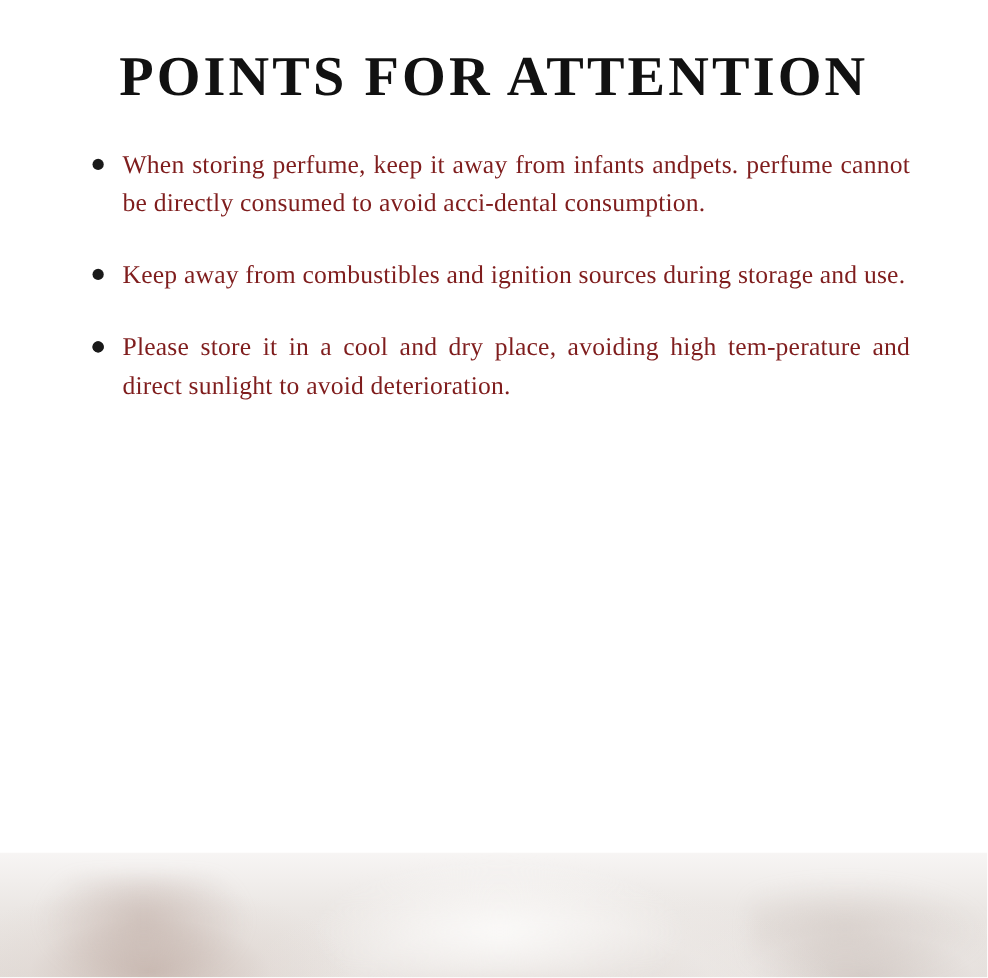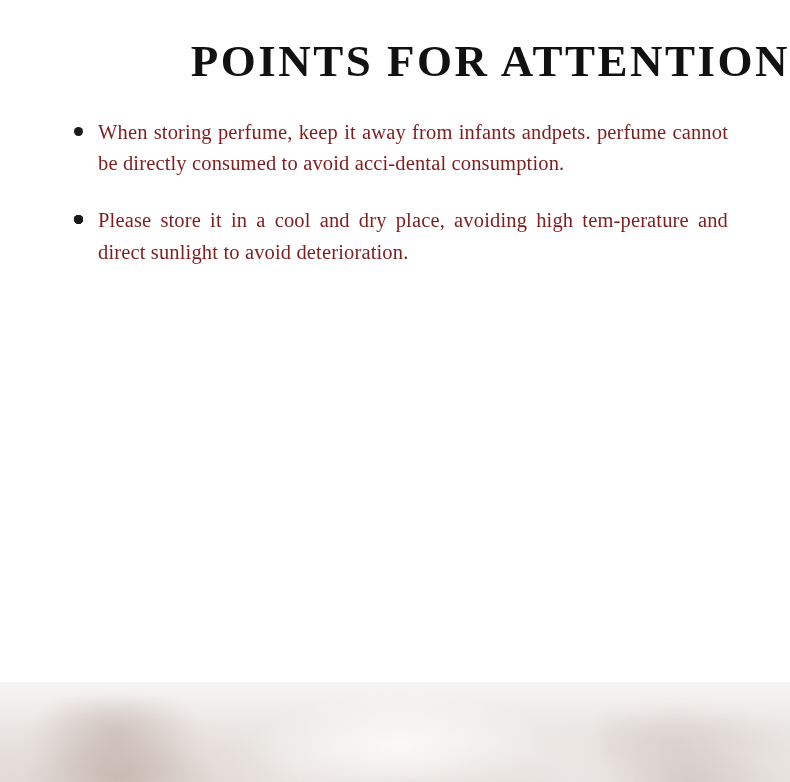--- a/index.html
+++ b/index.html
@@ -17,21 +17,21 @@
     position: relative;
     width: 790px;
     height: 782px;
     background: #ffffff;
   }
   .title {
     font-family: "Liberation Serif", serif;
     font-weight: bold;
     font-size: 45px;
     letter-spacing: 2.5px;
-    text-align: right;
+    text-align: center;
     color: #111111;
     padding-top: 37px;
     line-height: 1.1;
   }
   .list {
     margin: 0;
     padding: 0;
     list-style: none;
     padding-left: 72px;
     padding-right: 62px;
@@ -112,20 +112,21 @@
 
   <div class="title">POINTS FOR ATTENTION</div>
 
   <ul class="list">
     <li class="item">
       <span class="bullet"></span>
       <span>When storing perfume, keep it away from infants andpets. perfume cannot be directly consumed to avoid acci-dental consumption.</span>
     </li>
     <li class="item">
       <span class="bullet"></span>
+      <span>Keep away from combustibles and ignition sources during storage and use.</span>
     </li>
     <li class="item">
       <span class="bullet"></span>
     </li>
     <li class="item">
       <span class="bullet"></span>
       <span>Please store it in a cool and dry place, avoiding high tem-perature and direct sunlight to avoid deterioration.</span>
     </li>
   </ul>
 

